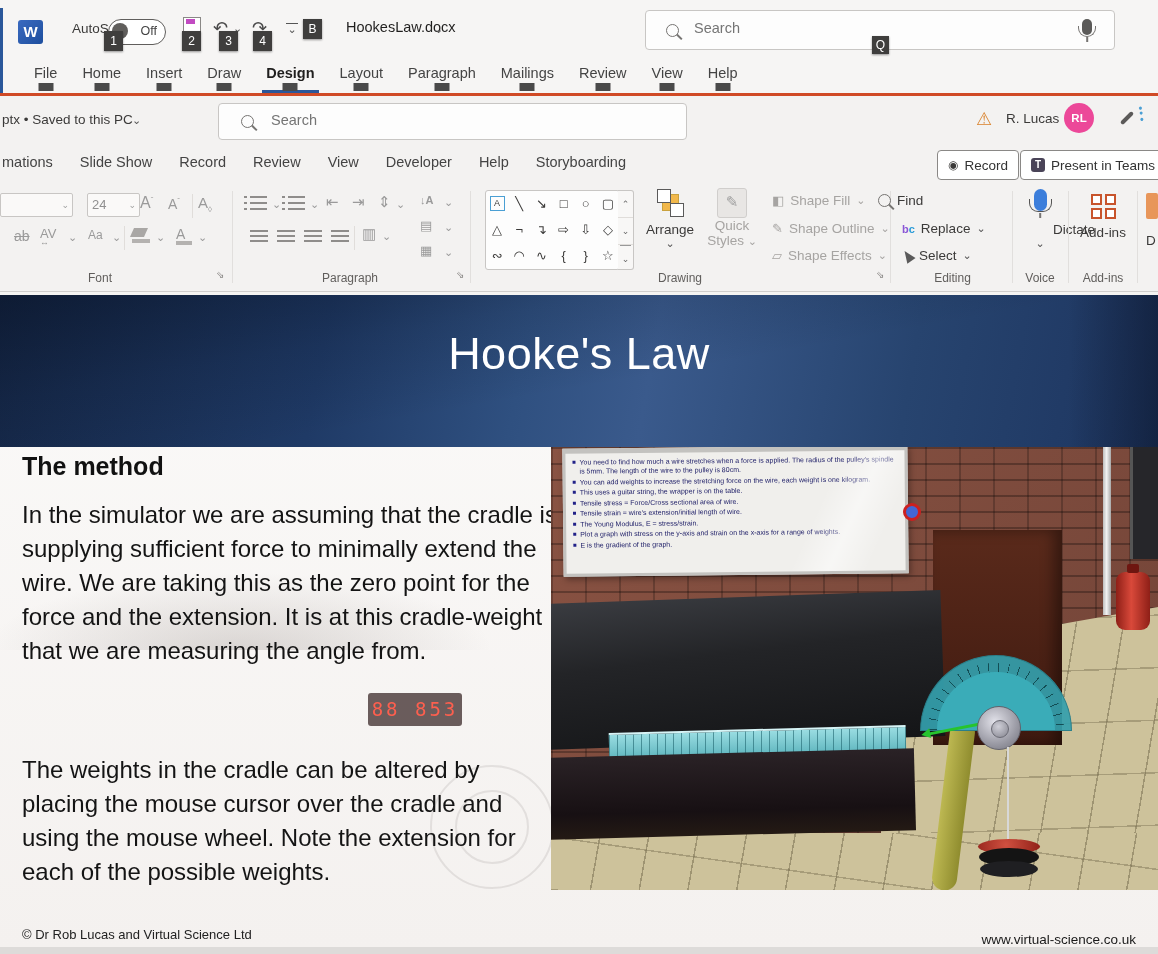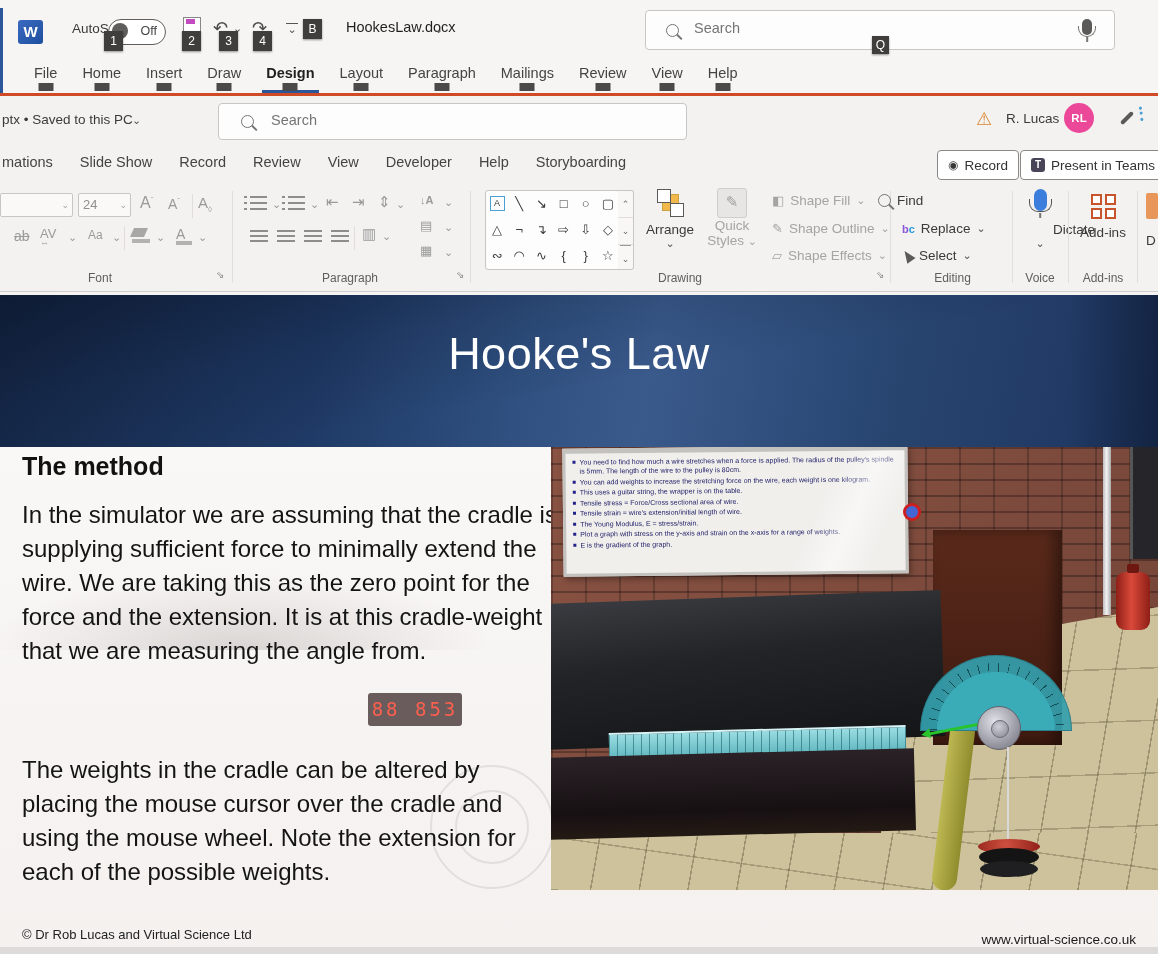--- a/index.html
+++ b/index.html
@@ -214,21 +214,21 @@
       <span class="teams-ic">T</span>
       <span>Present in Teams</span>
     </div>
   </div>
 
   <div class="abs ribbon">
 
     <div class="combo" style="left:0;top:8px;width:73px;">
         <span class="cv">⌄</span>
       </div>
-    <div class="combo" style="left:78px;top:8px;width:53px;"><span>24</span><span class="cv">⌄</span></div>
+    <div class="combo" style="left:87px;top:8px;width:53px;"><span>24</span><span class="cv">⌄</span></div>
     <div class="abs gr" style="left:140px;top:9px;font-size:16px;"><span>A</span><sup style="font-size:8px;">ˆ</sup></div>
     <div class="abs gr" style="left:168px;top:11px;font-size:14px;"><span>A</span><sup style="font-size:8px;">ˇ</sup></div>
     <div class="rsep" style="left:192px;top:9px;"></div>
     <div class="abs gr" style="left:198px;top:9px;font-size:15px;"><span>A</span><sub style="font-size:8px;">◊</sub></div>
     <div class="abs gr" style="left:14px;top:43px;font-size:14px;text-decoration:line-through;">ab</div>
     <div class="abs gr" style="left:40px;top:41px;font-size:13px;"><span>AV</span><span style="font-size:9px;display:block;margin-top:-4px;">↔</span></div>
     <div class="abs chev gr" style="left:68px;top:46px;">⌄</div>
     <div class="abs gr" style="left:88px;top:43px;font-size:12px;">Aa</div>
     <div class="abs chev gr" style="left:112px;top:46px;">⌄</div>
     <div class="rsep" style="left:124px;top:41px;"></div>

